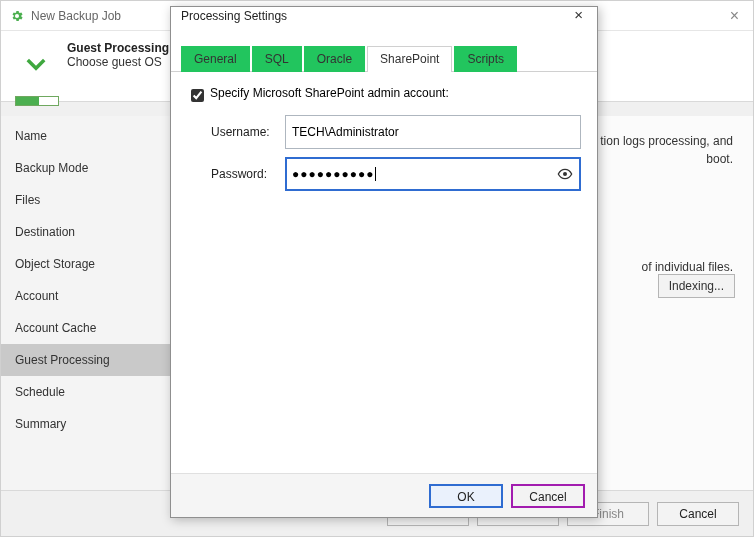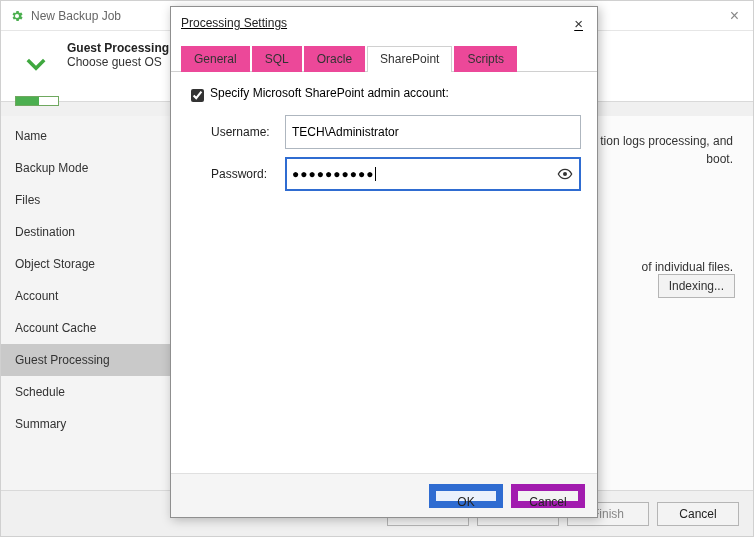--- a/index.html
+++ b/index.html
@@ -28,41 +28,41 @@
   .main-text { margin-bottom: 4px; text-align:right; white-space:pre; }
   .app-btn, .idx-btn { position:absolute; right:18px; border:1px solid #0a66c2; background:#e9f1fb; padding:4px 10px; }
   .app-btn { top: 42px; } .idx-btn { top: 158px; border-color:#b5b5b5; background:#f3f3f3;}
 
   .parent-footer { position:absolute; bottom:0; left:0; right:0; height:46px; background:#f0f0f0; border-top:1px solid #d9d9d9; display:flex; justify-content:flex-end; align-items:center; padding-right:14px; gap:8px;}
   .pf-btn { width:82px; height:24px; border:1px solid #b5b5b5; background:#f3f3f3; color:#888; text-align:center; line-height:22px;}
   .pf-btn.enabled { color:#222; }
 
   
   .modal { position:absolute; left:170px; top:6px; width:428px; height:512px; background:#fff; border:1px solid #8f8f8f; box-shadow: 2px 2px 10px rgba(0,0,0,0.25); display:flex; flex-direction:column;}
-  .modal-titlebar { height:30px; display:flex; align-items:center; padding:16px 10px;text-decoration:underline; }
+  .modal-titlebar { height:30px; display:flex; align-items:flex-end; padding:16px 10px; }
   .modal-titlebar .mtitle { flex:1; color:#222; }
   .modal-titlebar .mclose { font-size:15px; color:#333; padding:0 4px;}
 
   .tabs { display:flex; padding: 6px 10px 0 10px; border-bottom:1px solid #d0d0d0; }
-  .tab { padding:5px 12px 6px; border:1px solid transparent; border-bottom:none; color:#333; margin-right:2px; position:relative; top:1px; background:#ec4899;}
+  .tab { padding:5px 12px 6px; border:1px solid transparent; border-bottom:none; color:#333; margin-right:2px; position:relative; top:1px; background:#22c55e;}
   .tab.active { border-color:#d0d0d0; background:#fff; }
 
   .modal-body { flex:1; padding: 14px 16px; }
   .chk-row { display:flex; align-items:flex-start; margin-bottom:10px;}
   .chk { width:13px; height:13px; margin-right:6px; accent-color:#333;}
   .form-row { display:flex; align-items:center; margin-bottom:8px; padding-left:24px;}
   .form-row label { width:74px; color:#222;}
   .form-row .field { flex:1; height:24px; border:1px solid #aeb6bf; padding:16px 6px; background:#fff; display:flex; align-items:center;}
   .form-row .field.focus { border-color:#2f6cd1; box-shadow:0 0 0 1px #2f6cd1 inset;}
   .eye { width:18px; height:18px; margin-left:4px; display:flex; align-items:center; justify-content:center;}
   .pwd-dots { letter-spacing:1px; font-family: Arial; position:relative;}
   .caret { display:inline-block; width:1px; height:14px; background:#000; vertical-align:middle; margin-left:1px;}
 
   .modal-footer { height:44px; border-top:1px solid #e0e0e0; display:flex; justify-content:flex-end; align-items:center; padding-right:12px; gap:8px; background:#f5f5f5;}
-  .m-btn { width:74px; height:24px; border:7px solid #a21caf; background:#f3f3f3; text-align:center; line-height:22px; color:#222;}
+  .m-btn { width:74px; height:24px; border:2px solid #a21caf; background:#f3f3f3; text-align:center; line-height:22px; color:#222;}
   .m-btn.primary { border-color:#2f6cd1; background:#eaf1fc;}
 </style>
 </head>
 <body>
 
 <div class="parent-window">
   <div class="parent-titlebar">
     <span class="gear">
       <svg width="14" height="14" viewBox="0 0 24 24">
           <path fill="#4caf50" d="M19.4 13a7.5 7.5 0 0 0 .1-1 7.5 7.5 0 0 0-.1-1l2.1-1.6-2-3.5-2.5 1a7.6 7.6 0 0 0-1.7-1l-.4-2.6h-4l-.4 2.6a7.6 7.6 0 0 0-1.7 1l-2.5-1-2 3.5L6.5 11a7.5 7.5 0 0 0-.1 1 7.5 7.5 0 0 0 .1 1l-2.1 1.6 2 3.5 2.5-1a7.6 7.6 0 0 0 1.7 1l.4 2.6h4l.4-2.6a7.6 7.6 0 0 0 1.7-1l2.5 1 2-3.5Zm-7.4 2.5A3.5 3.5 0 1 1 15.5 12 3.5 3.5 0 0 1 12 15.5Z"></path>

